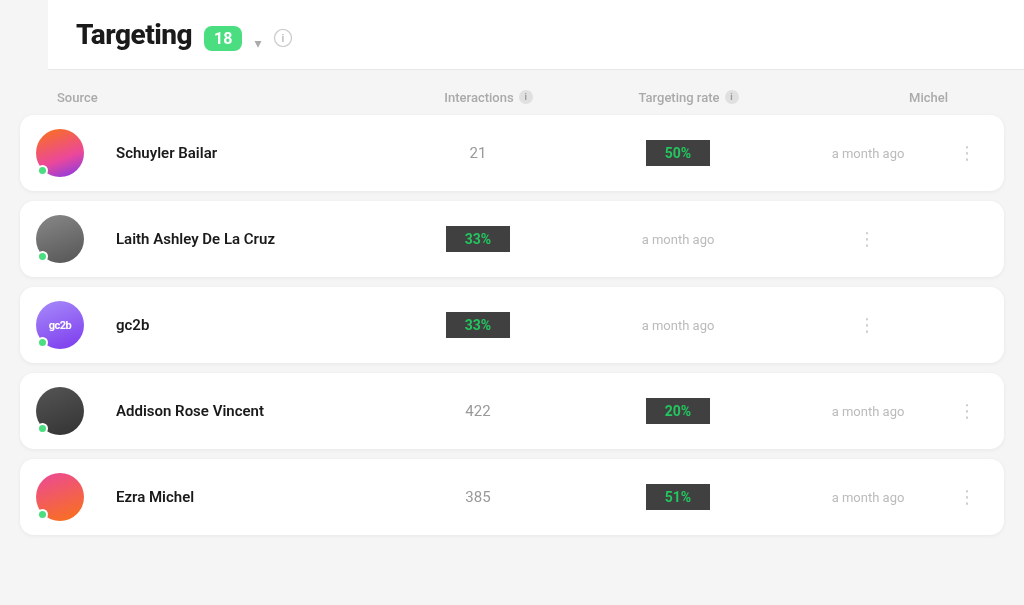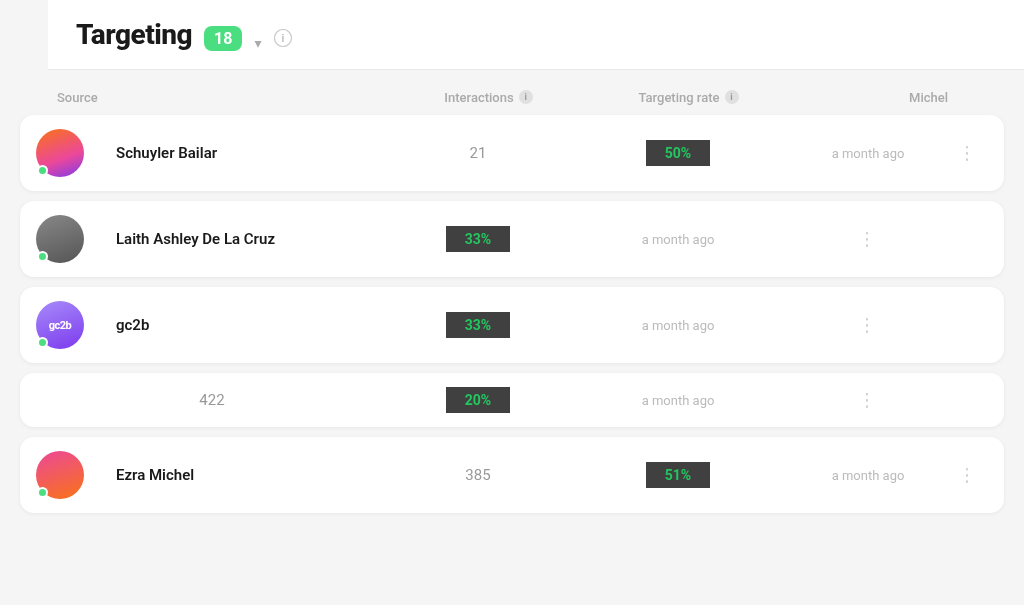--- a/index.html
+++ b/index.html
@@ -294,20 +294,27 @@
     </div>
     <div class="followback-cell">
       <span class="followback-badge">33%</span>
     </div>
     <div class="added-cell">a month ago</div>
     <div class="more-cell">
       <button class="more-btn">⋮</button>
     </div>
   </div>
       <div class="table-row">
+    <div class="source-cell">
+      <div class="avatar-wrap">
+        <div class="avatar face-4"></div>
+        <div class="online-dot"></div>
+      </div>
+      <span class="source-name">Addison Rose Vincent</span>
+    </div>
     <div class="interactions-cell">422</div>
     <div class="followback-cell">
       <span class="followback-badge">20%</span>
     </div>
     <div class="added-cell">a month ago</div>
     <div class="more-cell">
       <button class="more-btn">⋮</button>
     </div>
   </div>
       <div class="table-row">

